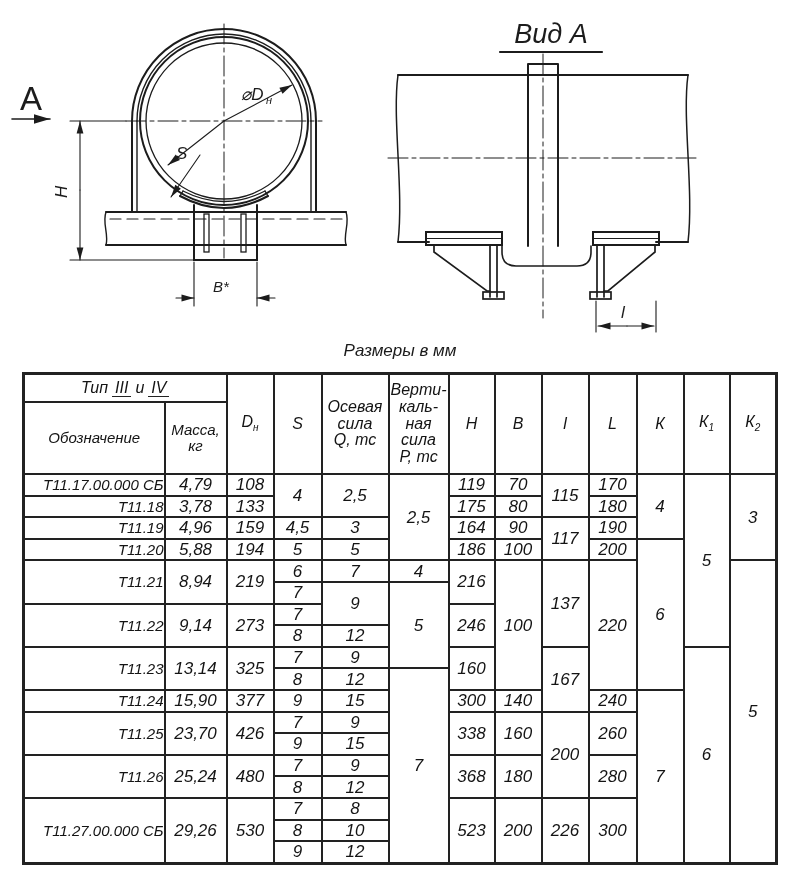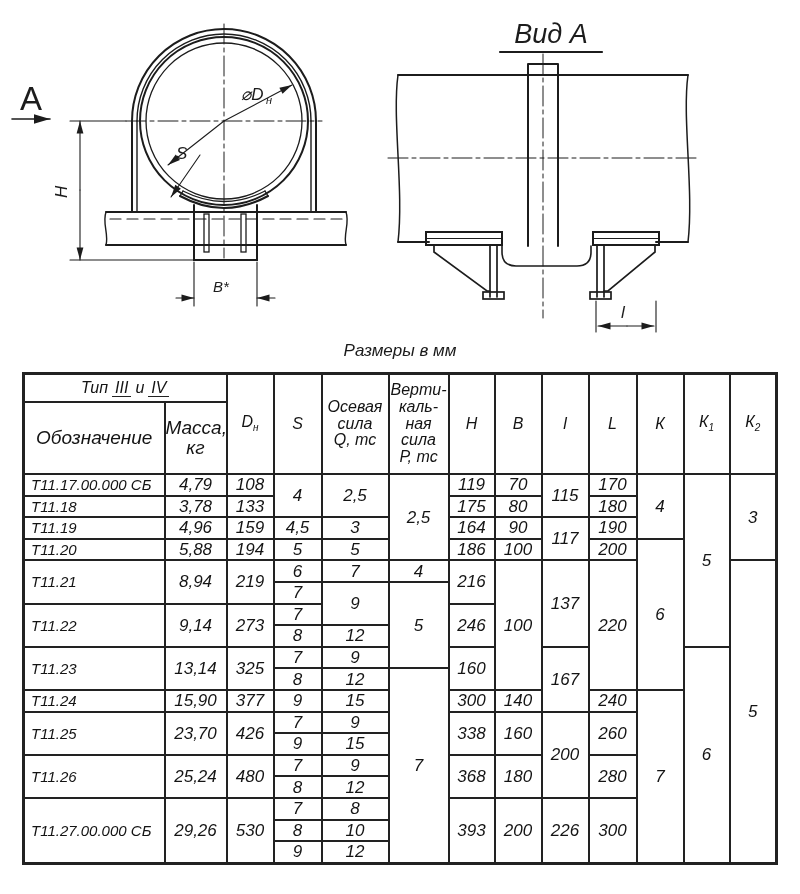--- a/index.html
+++ b/index.html
@@ -8,25 +8,25 @@
   #drawing{position:absolute;left:0;top:0;}
   #caption{position:absolute;left:0;top:341px;width:800px;text-align:center;
            font-style:italic;font-size:17px;color:#1a1a1a;}
   #tablewrap{position:absolute;left:22px;top:372px;width:753px;}
   table.spec{border-collapse:collapse;table-layout:fixed;width:753px;
              font-style:italic;color:#141414;}
   table.spec{border:3px solid #222;}
   table.spec th,table.spec td{border:2px solid #222;padding:0;text-align:center;
              vertical-align:middle;font-weight:normal;overflow:hidden;}
   table.spec thead tr.h1 th{height:26px;font-size:16px;}
-  table.spec thead tr.h2 th{height:70px;font-size:19px;}
+  table.spec thead tr.h2 th{height:70px;font-size:15px;}
   table.spec thead th{line-height:1.05;}
   .ml{white-space:pre-line;}
   table.spec tbody td{height:19.6px;font-size:17px;line-height:1;}
-  table.spec tbody td.desig{text-align:left;padding-left:6px;font-size:15px;}
+  table.spec tbody td.desig{text-align:right;padding-left:6px;font-size:15px;}
   .ul{border-bottom:1.6px solid #222;padding:0 3px;}
   sub{font-size:10px;}
   .tipcell span{margin:0 2px;}
 </style>
 </head>
 <body>
 
 <div id="page">
 
   <svg id="drawing" width="800" height="368" viewBox="0 0 800 368">
@@ -300,21 +300,21 @@
           <tr>
             <td>8</td>
             <td>12</td>
           </tr>
           <tr>
             <td rowspan="3" class="desig">Т11.27.00.000 СБ</td>
             <td rowspan="3">29,26</td>
             <td rowspan="3">530</td>
             <td>7</td>
             <td>8</td>
-            <td rowspan="3">393</td>
+            <td rowspan="3">523</td>
             <td rowspan="3">200</td>
             <td rowspan="3">226</td>
             <td rowspan="3">300</td>
           </tr>
           <tr>
             <td>8</td>
             <td>10</td>
           </tr>
           <tr>
             <td>9</td>

